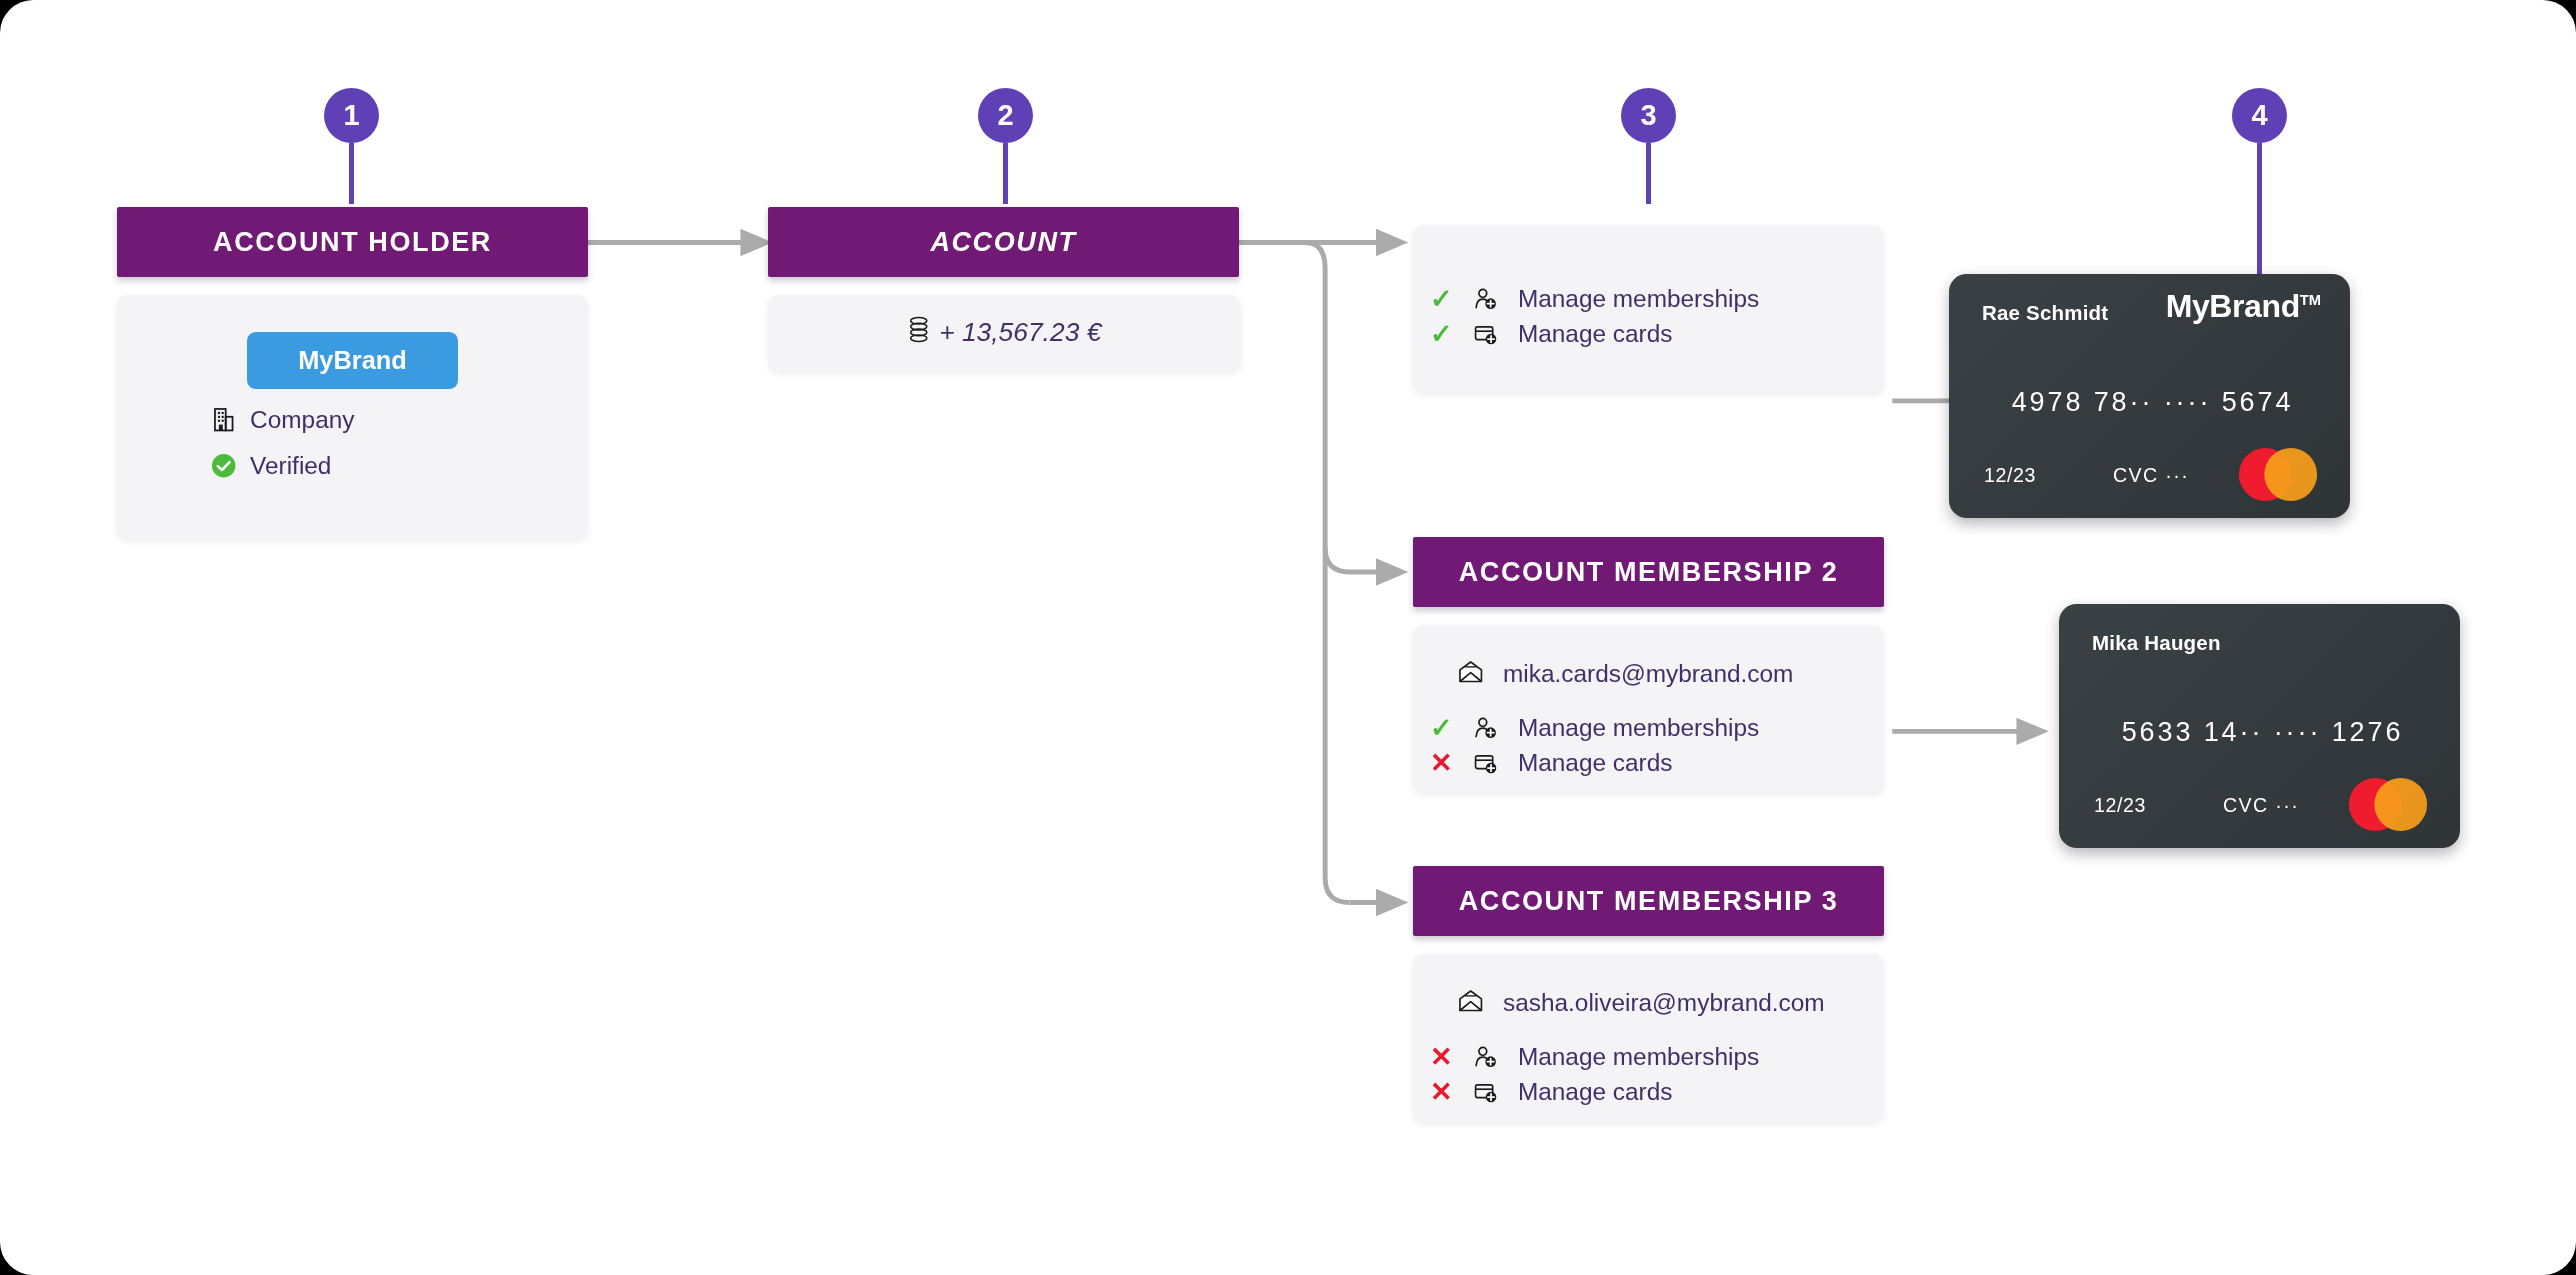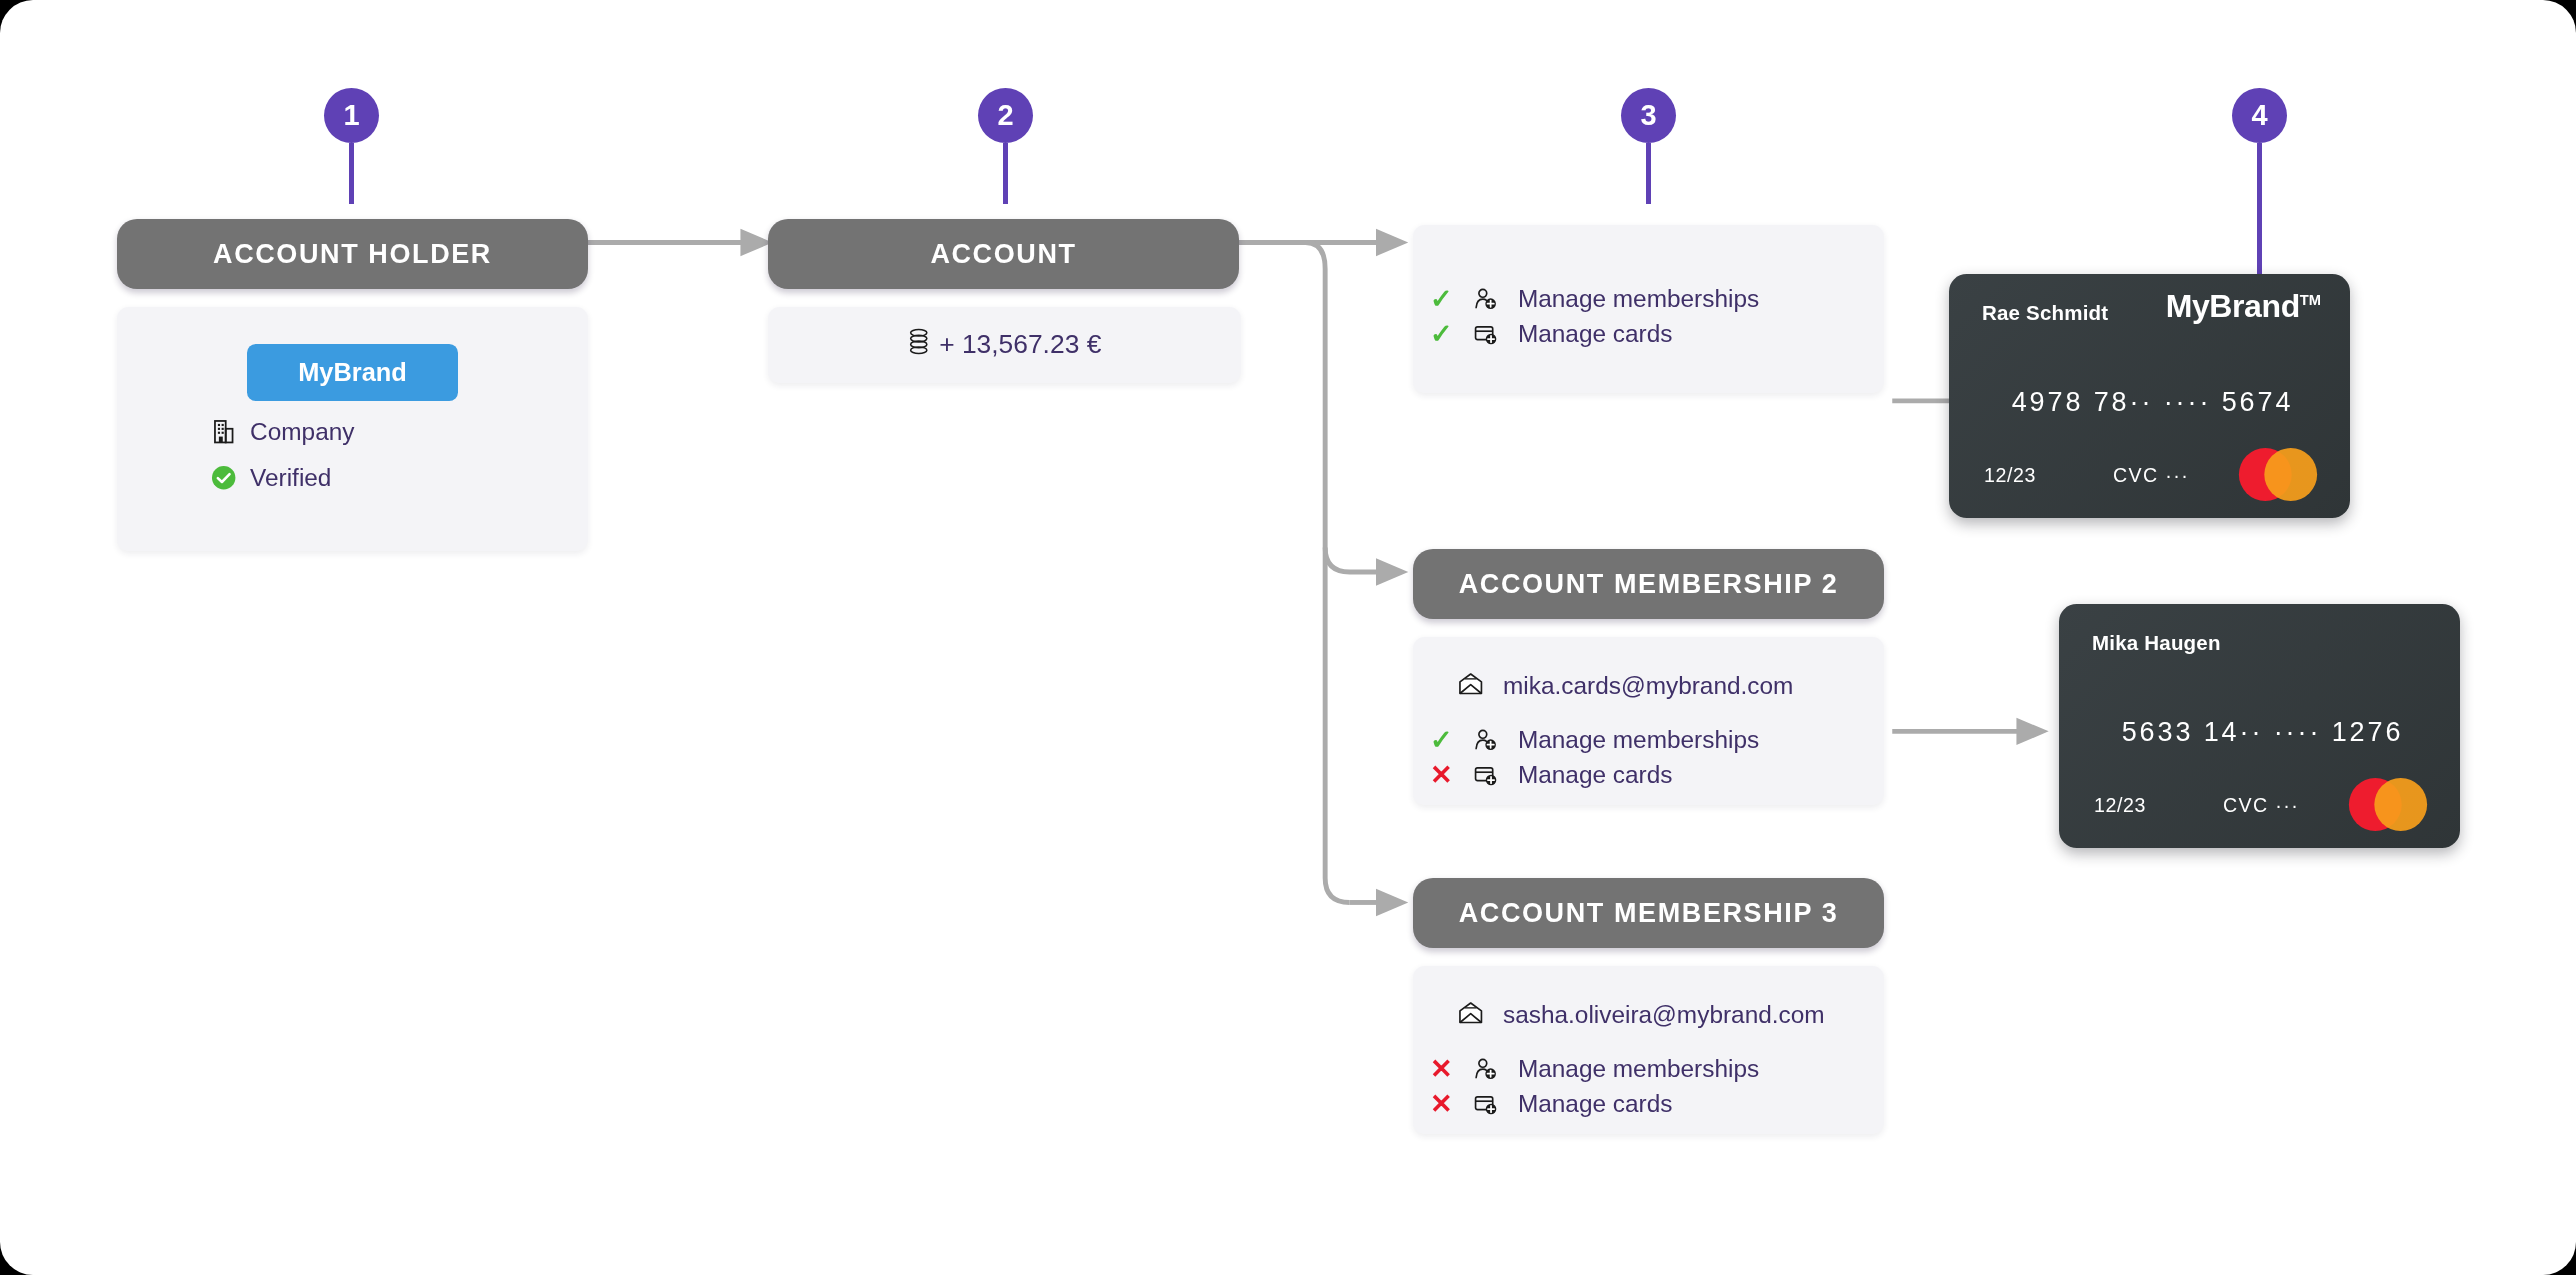--- a/index.html
+++ b/index.html
@@ -15,33 +15,32 @@
     border-radius: 33px;
     overflow: hidden;
     font-family: "Liberation Sans", sans-serif;
     -webkit-font-smoothing: antialiased;
   }
 
   
   .node { position: absolute; }
 
   .node-header {
-    background: #737373;
-    border-radius: 20px;
+    background: #701a75;
+    border-radius: 2px;
     color: #ffffff;
     font-weight: 700;
     font-size: 27px;
     letter-spacing: 1.6px;
     text-align: center;
     display: flex;
     align-items: center;
     justify-content: center;
     box-shadow: 0 3.9px 6.8px rgba(30,20,60,0.22);
     box-sizing: border-box;
-    margin-top: 12px;
   }
 
   .node-panel {
     background: #F4F4F7;
     border-radius: 11.7px;
     box-sizing: border-box;
     box-shadow: 0 2.9px 5.9px rgba(40,40,60,0.08);
   }
 
   
@@ -233,21 +232,21 @@
           <svg width="25.4" height="25.4" viewBox="0 0 26 26">
             <circle cx="13" cy="13" r="12" fill="#4CBB3C"></circle>
             <path d="M7 13.4 L11.2 17.4 L19 9.4" fill="none" stroke="#fff" stroke-width="2.6" stroke-linecap="round" stroke-linejoin="round"></path>
           </svg>
         </span>
         <span>Verified</span>
       </div>
     </div>
   </div>
 
-  <div class="node" style="left:768px; top:207px; width:471px;">
+  <div class="node" style="left:768px; top:207px; width:471px;font-style:italic;">
     <div class="node-header" style="height:70px;">ACCOUNT</div>
     <div class="node-panel" style="margin-top:17.6px; height:76px; width:473px;">
       <div class="balance-row">
         <span>
           <svg width="21.5" height="27" viewBox="0 0 22 28">
             <ellipse cx="11" cy="5" rx="8.4" ry="3.4" fill="none" stroke="#1B1B1B" stroke-width="1.6"></ellipse>
             <ellipse cx="11" cy="11" rx="8.4" ry="3.4" fill="none" stroke="#1B1B1B" stroke-width="1.6"></ellipse>
             <ellipse cx="11" cy="17" rx="8.4" ry="3.4" fill="none" stroke="#1B1B1B" stroke-width="1.6"></ellipse>
             <ellipse cx="11" cy="23" rx="8.4" ry="3.4" fill="none" stroke="#1B1B1B" stroke-width="1.6"></ellipse>
           </svg>

